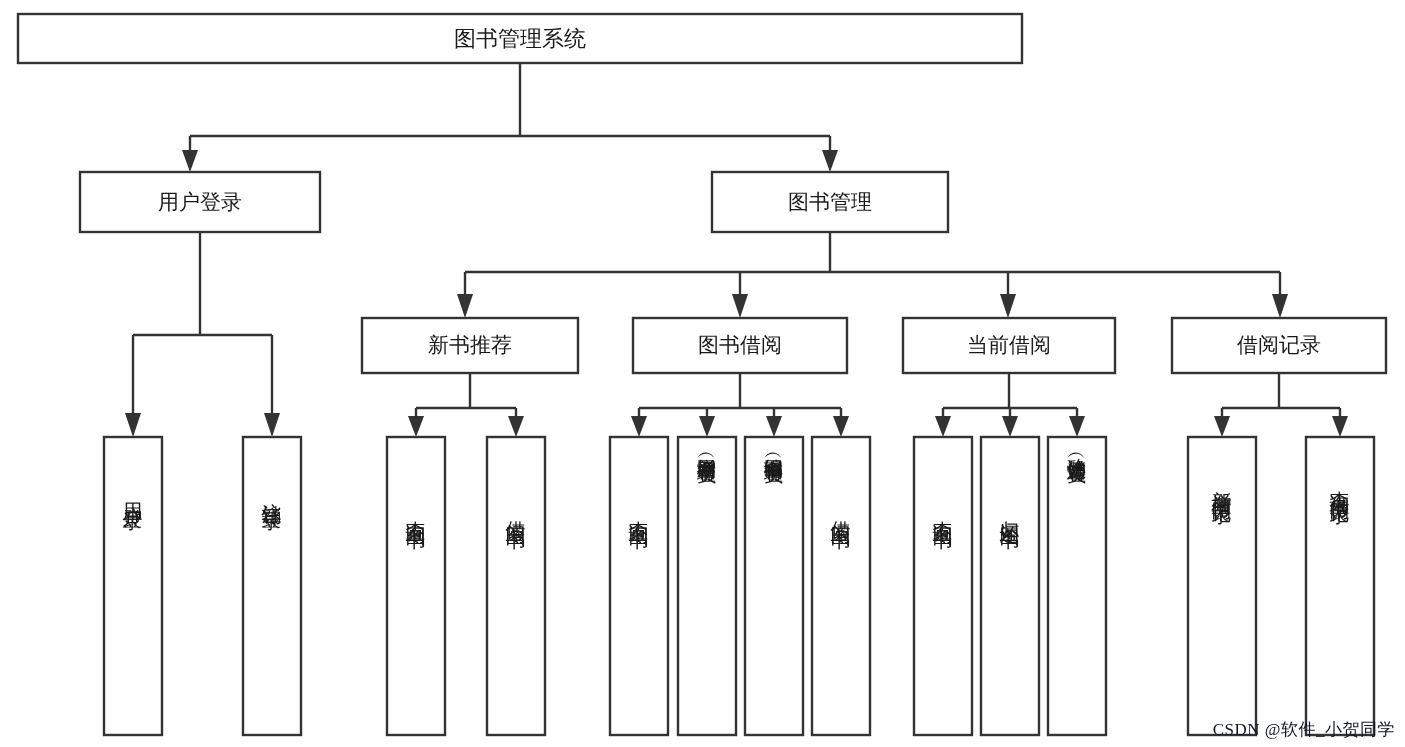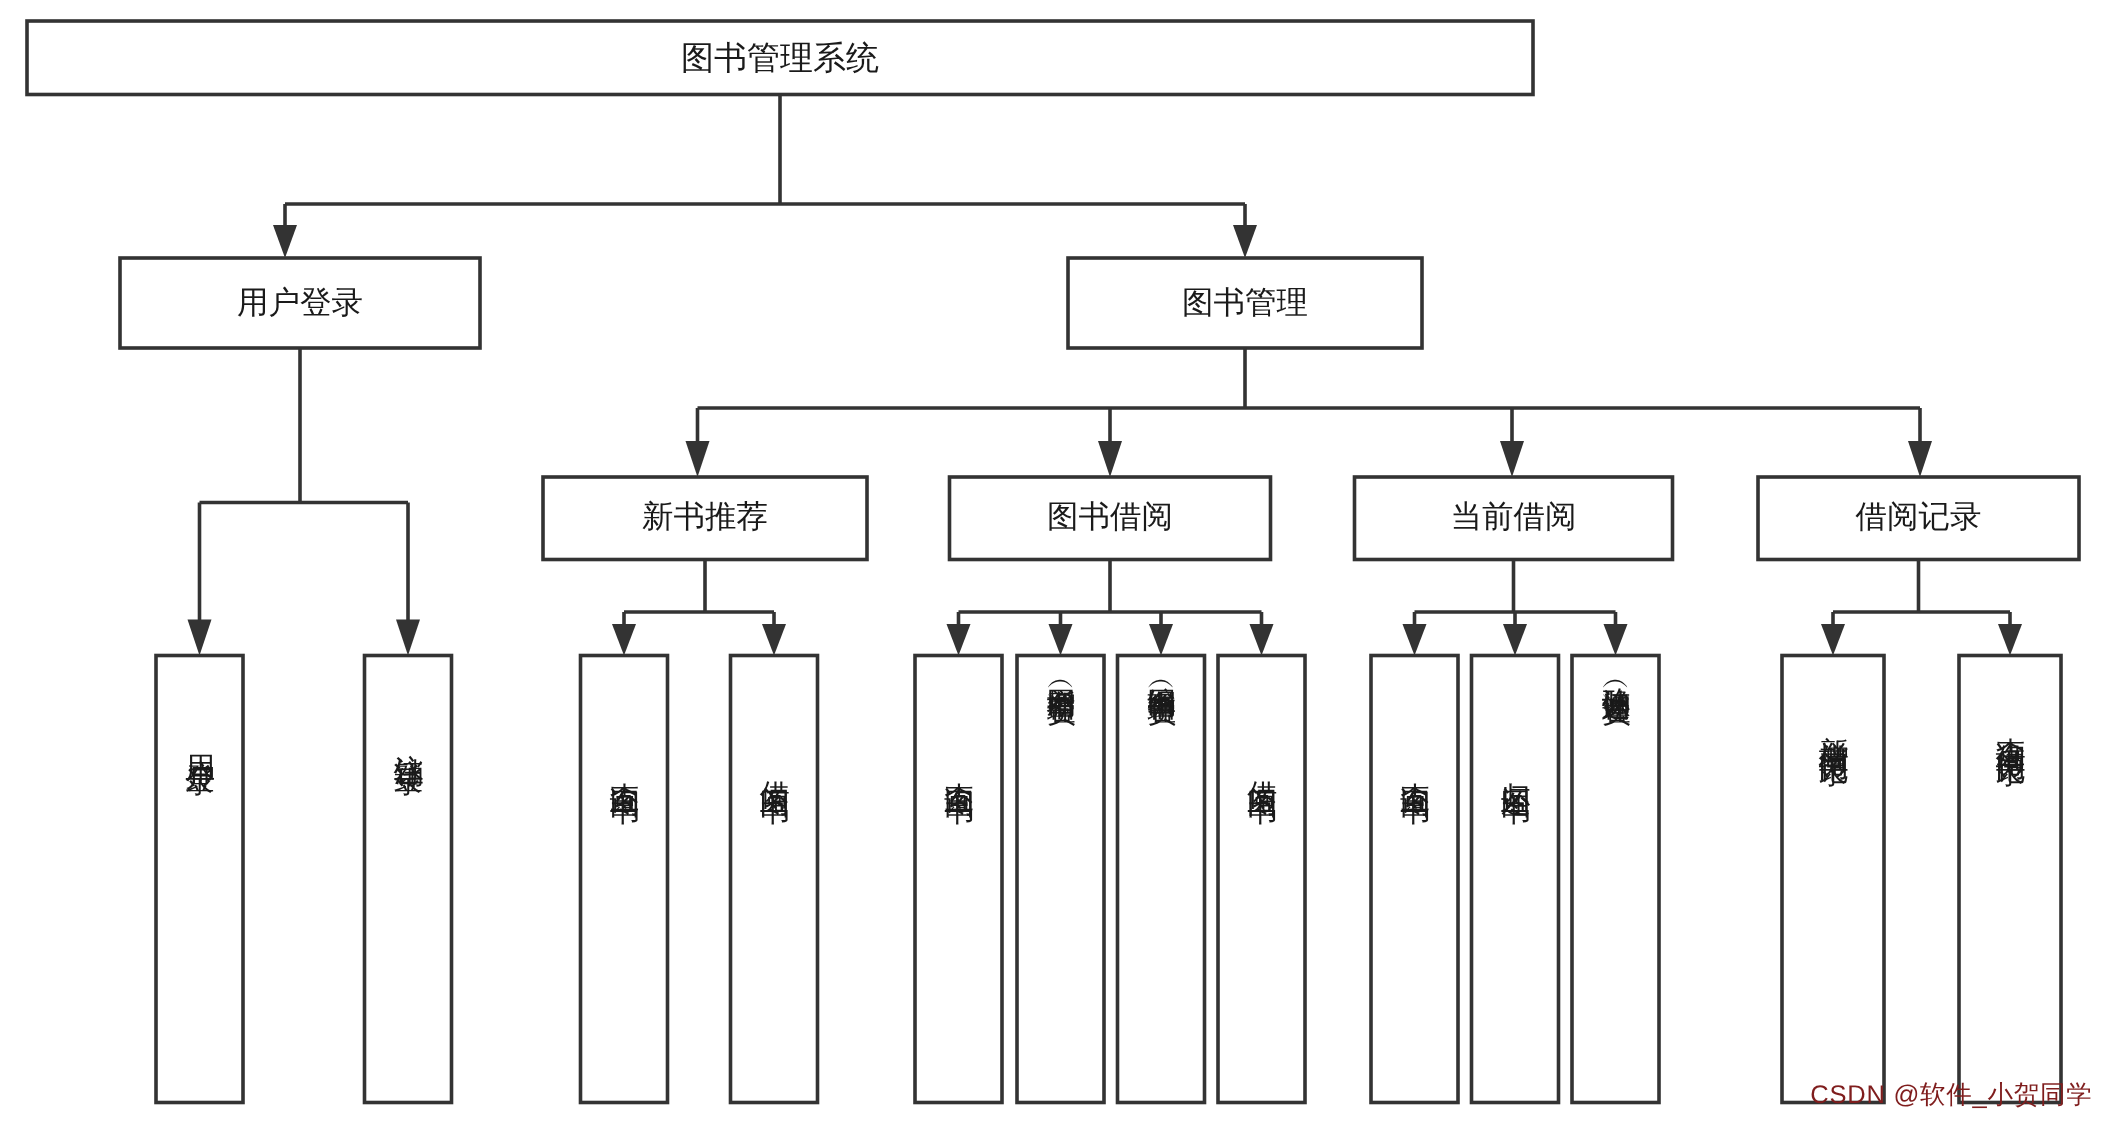--- a/index.html
+++ b/index.html
@@ -72,23 +72,23 @@
     white-space: nowrap;
   }
   .leaf-label.tall {
     font-size: 19px;
     letter-spacing: 1px;
   }
   #watermark {
     position: absolute;
     right: 10px;
     bottom: 6px;
-    font-family: Liberation Sans, sans-serif;
+    font-family: Liberation Serif, serif;
     font-size: 17px;
-    color: #7f1d1d;
+    color: #0f172a;
     white-space: nowrap;
     letter-spacing: 0.5px;
   }
 </style>
 </head>
 <body>
 
 <div id="diagram-root">
 
   <svg class="diagram-canvas" viewBox="0 0 1405 747">

